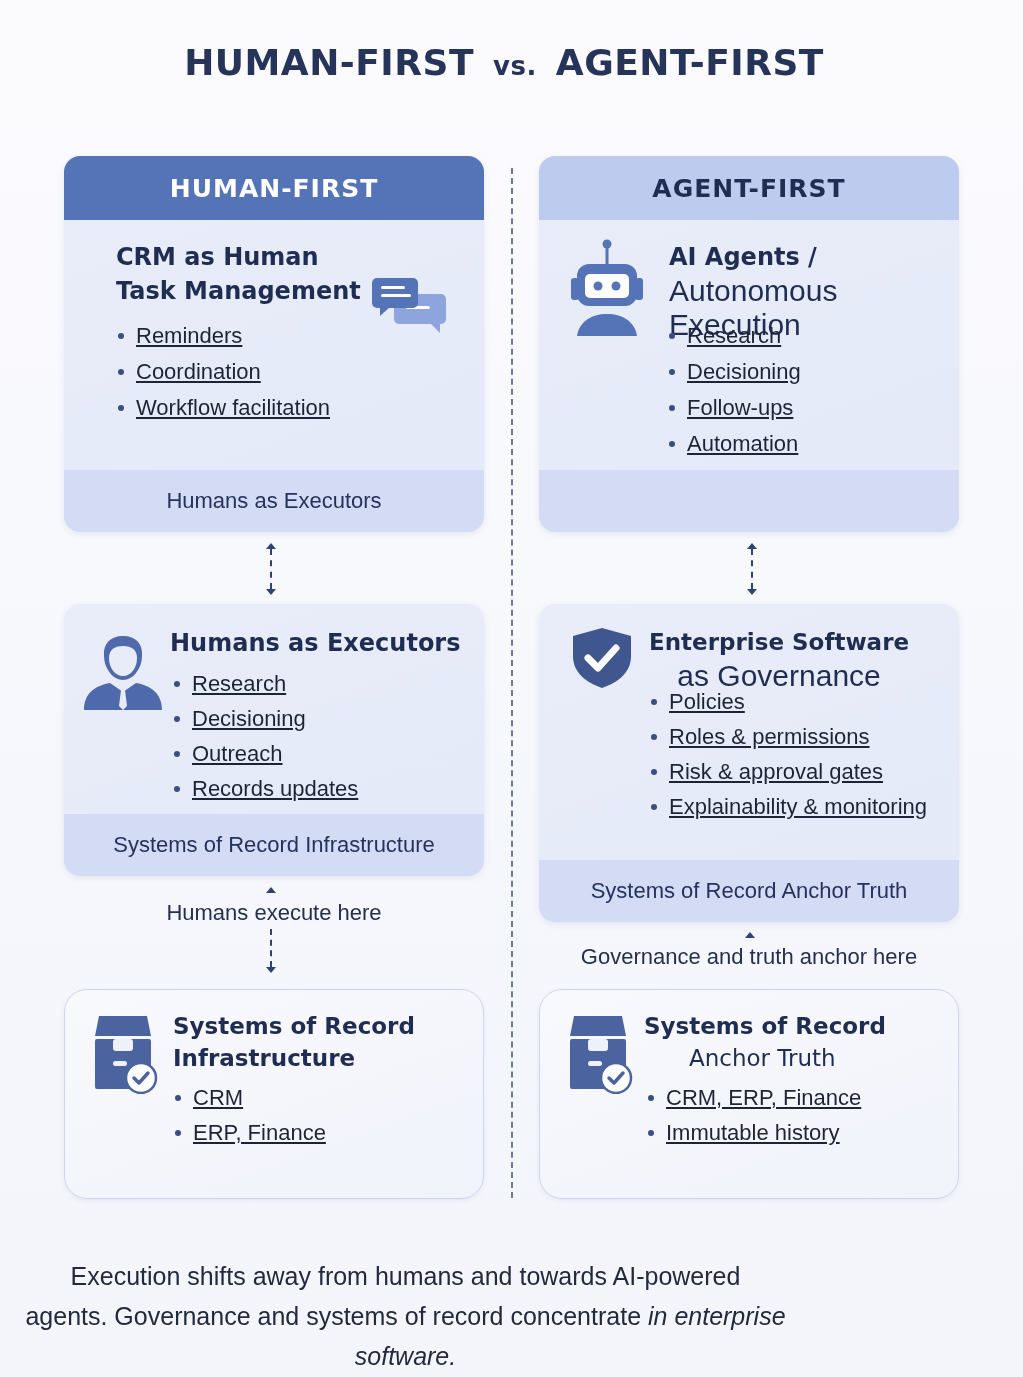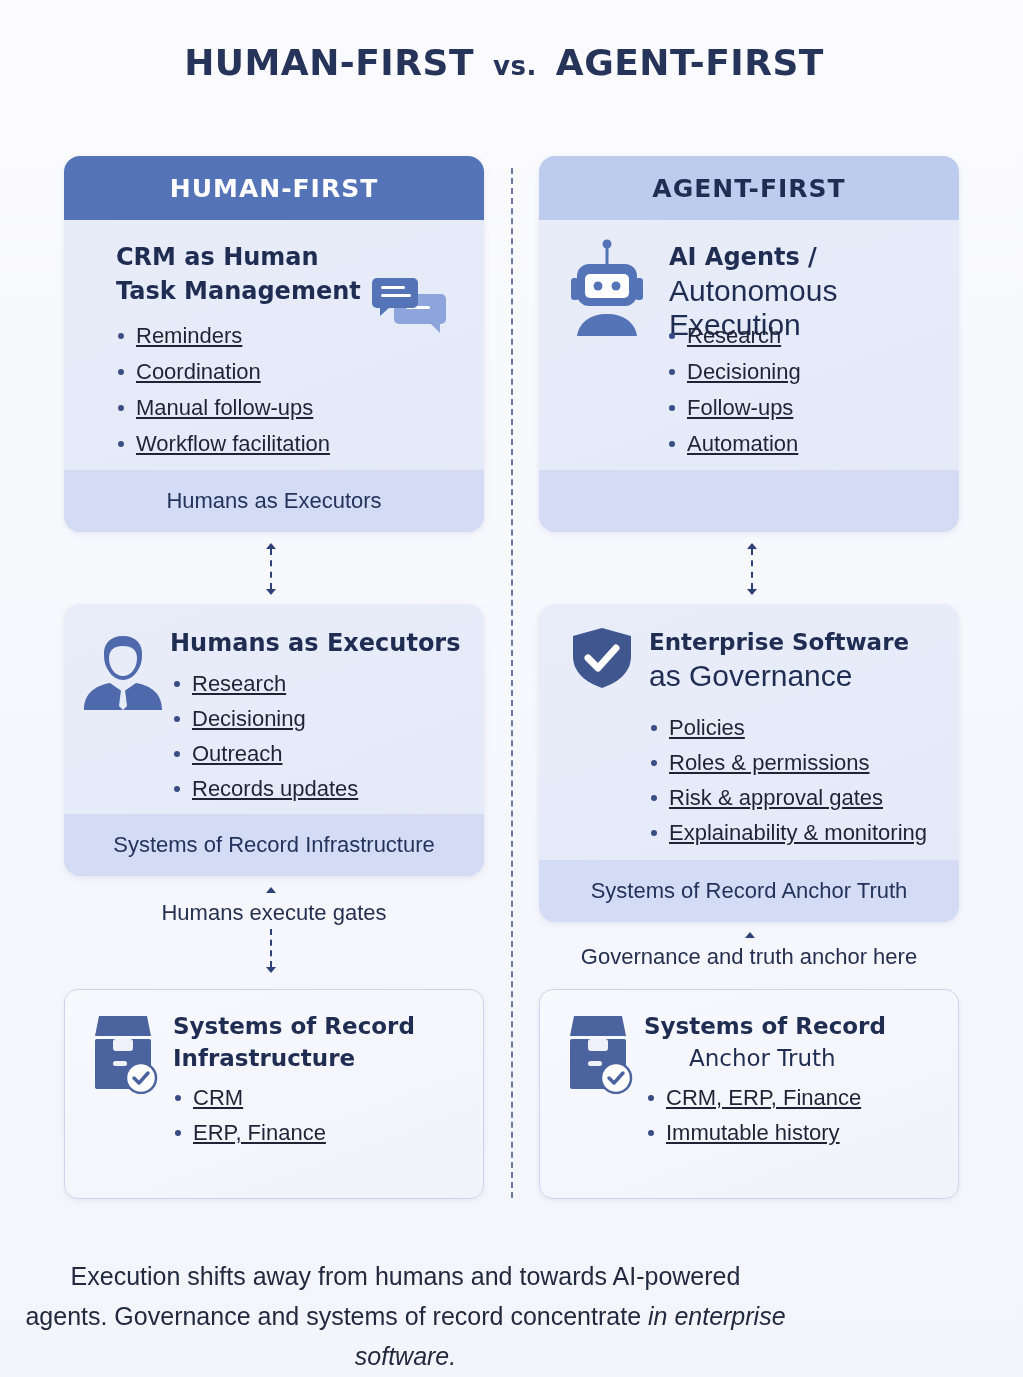--- a/index.html
+++ b/index.html
@@ -40,21 +40,21 @@
   .heading-reg { font-size:30px; color:#1f2d52; line-height:34px; }
   ul.bul { list-style:none; margin:0; padding:0; }
   ul.bul li { font-size:22px; color:#1e2436; position:relative; padding-left:20px;text-decoration:underline; }
   ul.bul li::before { content:""; position:absolute; left:2px; top:50%; width:6px; height:6px; margin-top:-3px; border-radius:50%; background:#3a4d85; }
   .arrow { position:absolute; width:2px; }
   .arrow .line { position:absolute; left:0; top:6px; bottom:6px; border-left:2px dashed #2f4277; }
   .arrow .up { position:absolute; left:-4px; top:0; width:0; height:0; border-left:5px solid transparent; border-right:5px solid transparent; border-bottom:6px solid #2f4277; }
   .arrow .down { position:absolute; left:-4px; bottom:0; width:0; height:0; border-left:5px solid transparent; border-right:5px solid transparent; border-top:6px solid #2f4277; }
   .caption { font-size:22px; color:#24304f; text-align:center; }
   .sor-card {
-    position:absolute; border-radius:14px; background:linear-gradient(160deg,#f8f9fd,#f1f3fb);
+    position:absolute; border-radius:23px; background:linear-gradient(160deg,#f8f9fd,#f1f3fb);
     border:1.5px solid #cdd5ec; box-shadow: 0 2px 5px rgba(60,80,140,0.08);
   }
   .footer { left:0; width:811px; top:1256px; text-align:center; font-size:25px; color:#222a40; line-height:40px; }
   .footer em { font-style:italic;margin-top:48px; }
 </style>
 </head>
 <body>
 
 <div class="abs title">
   <span>HUMAN-FIRST</span>
@@ -75,21 +75,20 @@
     <polygon points="60,47 70,47 70,57" fill="#8da4dc"></polygon>
     <rect x="36" y="30" width="24" height="3" rx="1.5" fill="#ffffff"></rect>
     <rect x="2" y="2" width="46" height="30" rx="5" fill="#5574b8"></rect>
     <polygon points="10,31 20,31 10,40" fill="#5574b8"></polygon>
     <rect x="11" y="10" width="24" height="3" rx="1.5" fill="#ffffff"></rect>
     <rect x="11" y="18" width="30" height="3" rx="1.5" fill="#ffffff"></rect>
   </svg>
   <ul class="bul abs" style="left:52px; top:162px; line-height:36px;">
     <li>Reminders</li>
     <li>Coordination</li>
-    <li>Manual follow-ups</li>
     <li>Workflow facilitation</li>
   </ul>
   <div class="card-foot">Humans as Executors</div>
 </div>
 
 <div class="arrow" style="left:270px; top:543px; height:52px;">
   <div class="up"></div>
     <div class="line"></div>
     <div class="down"></div>
 </div>
@@ -110,21 +109,21 @@
     <li>Records updates</li>
   </ul>
   <div class="card-foot">Systems of Record Infrastructure</div>
 </div>
 
 <div class="arrow" style="left:270px; top:887px; height:86px;">
   <div class="up"></div>
     <div class="line" style="top:42px;"></div>
     <div class="down"></div>
 </div>
-<div class="abs caption" style="left:64px; width:420px; top:900px; background:transparent;">Humans execute gates</div>
+<div class="abs caption" style="left:64px; width:420px; top:900px; background:transparent;">Humans execute here</div>
 
 <div class="sor-card" style="left:64px; top:989px; width:418px; height:208px;">
   <svg class="abs" style="left:28px; top:24px;" width="66" height="80" viewBox="0 0 66 80">
     <path d="M6 2 L54 2 L58 22 L2 22 Z" fill="#4b649f"></path>
     <rect x="2" y="25" width="56" height="50" rx="2" fill="#4b649f"></rect>
     <rect x="20" y="25" width="20" height="12" rx="3" fill="#eef1fa"></rect>
     <rect x="20" y="47" width="14" height="5" rx="2.5" fill="#eef1fa"></rect>
     <circle cx="48" cy="64" r="15" fill="#ffffff" stroke="#4b649f" stroke-width="2.5"></circle>
     <path d="M41 64 L46 69 L55 59" stroke="#4b649f" stroke-width="3.5" fill="none" stroke-linecap="round" stroke-linejoin="round"></path>
   </svg>
@@ -168,25 +167,25 @@
   <div class="up"></div>
     <div class="line"></div>
     <div class="down"></div>
 </div>
 
 <div class="card" style="left:539px; top:604px; width:420px; height:318px;">
   <svg class="abs" style="left:32px; top:22px;" width="62" height="64" viewBox="0 0 62 64">
     <path d="M31 2 L60 10 L60 30 C60 46 48 56 31 62 C14 56 2 46 2 30 L2 10 Z" fill="#3f568f"></path>
     <path d="M17 32 L27 42 L45 22" stroke="#ffffff" stroke-width="7" fill="none" stroke-linecap="round" stroke-linejoin="round"></path>
   </svg>
-  <div class="abs" style="left:110px; top:22px;">
+  <div class="abs" style="left:110px; top:22px;text-align:center;">
     <div class="heading-bold" style="font-size:23px; line-height:33px;">Enterprise Software</div>
     <div class="heading-reg">as Governance</div>
   </div>
-  <ul class="bul abs" style="left:110px; top:106px; line-height:35px;">
+  <ul class="bul abs" style="left:110px; top:80px; line-height:35px;">
     <li>Policies</li>
     <li>Roles &amp; permissions</li>
     <li>Risk &amp; approval gates</li>
     <li>Explainability &amp; monitoring</li>
   </ul>
   <div class="card-foot" style="font-weight:normal;">Systems of Record Anchor Truth</div>
 </div>
 
 <div class="arrow" style="left:749px; top:932px; height:8px;">
   <div class="up"></div>

